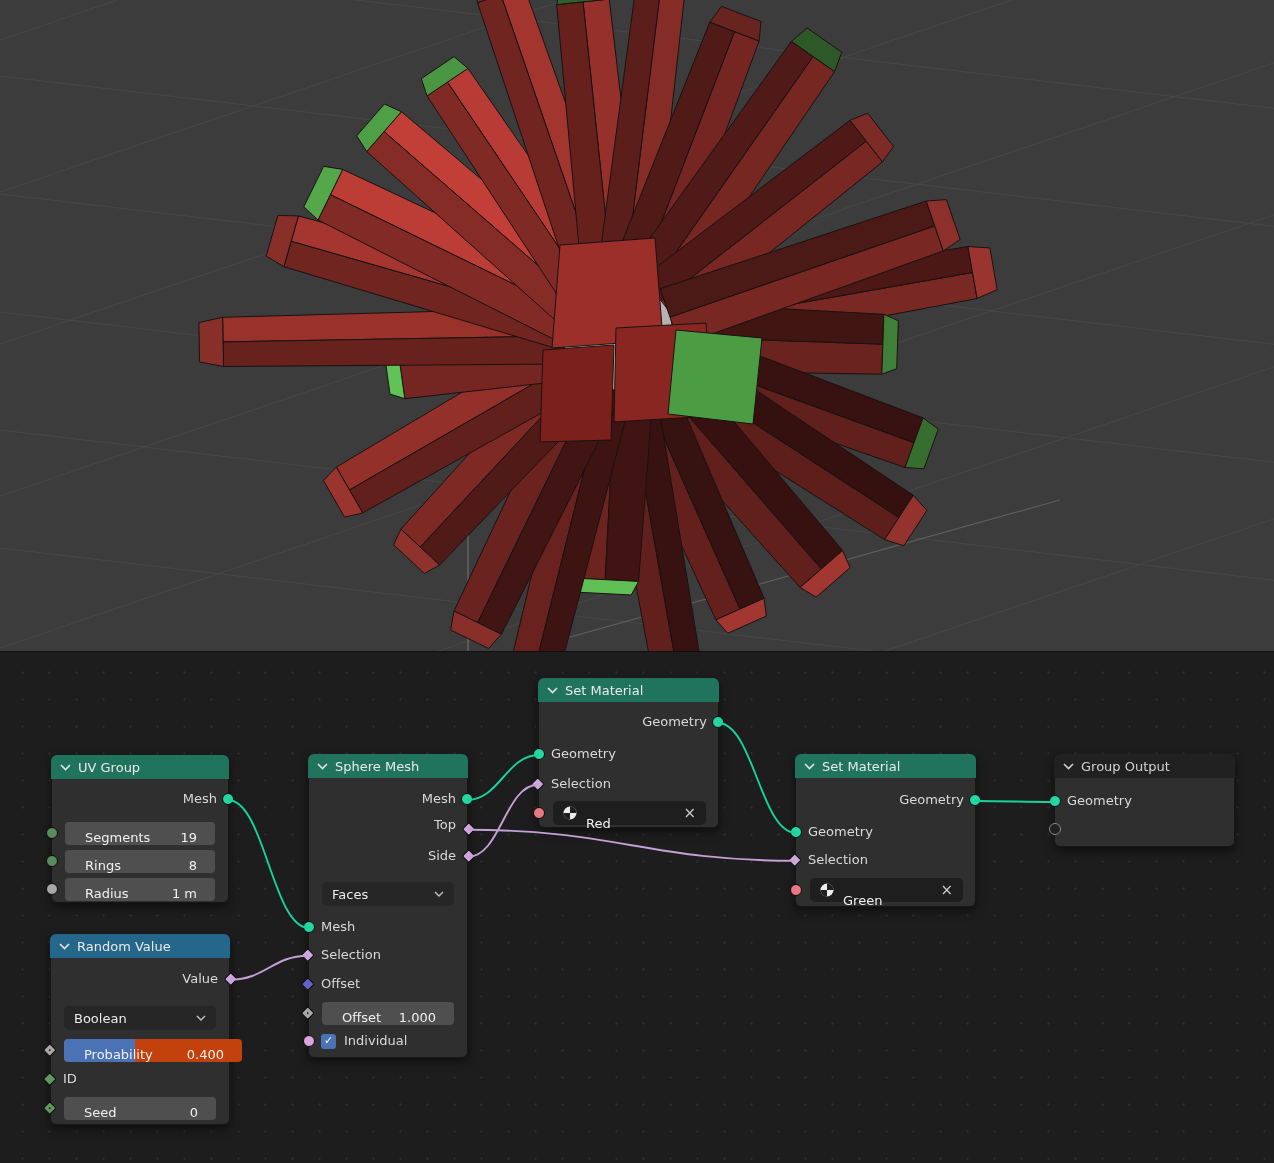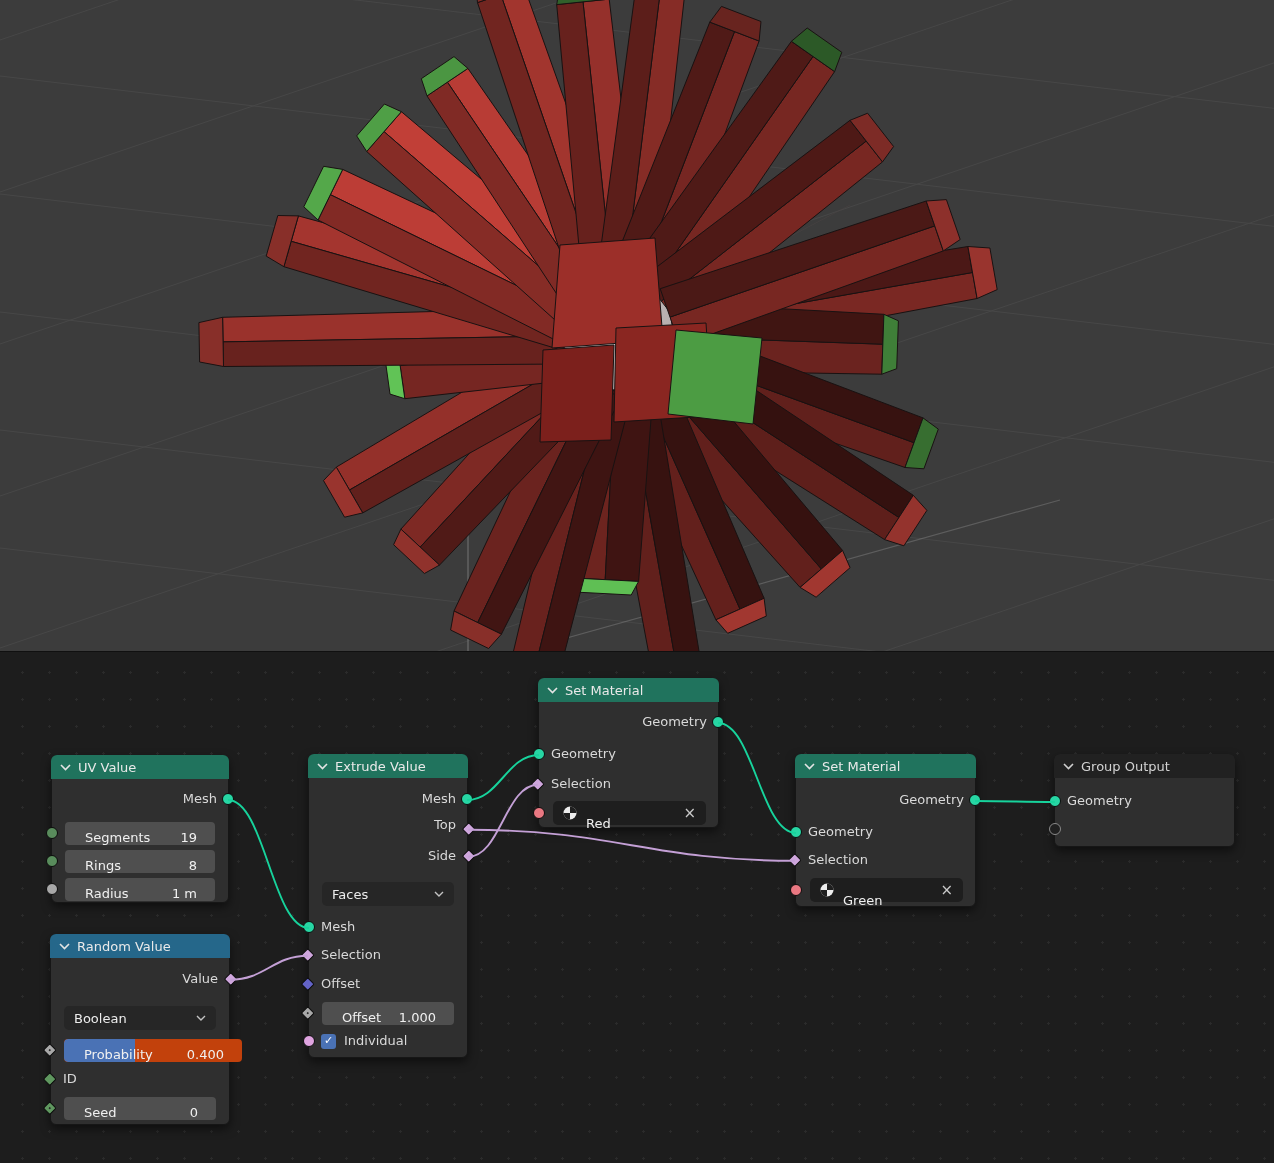--- a/index.html
+++ b/index.html
@@ -185,21 +185,21 @@
         <path d="M 468.25,204.75 C 500.25,204.75 505.75,132.75 537.75,132.75" stroke="#c4a0d6" stroke-width="1.9" fill="none"></path>
         <path d="M 718,71 C 753.1,71 760.9,181 796,181" stroke="#17d39c" stroke-width="1.9" fill="none"></path>
         <path d="M 975,149 C 1011,149 1019,150 1055,150" stroke="#17d39c" stroke-width="1.9" fill="none"></path>
       </svg>
 
     <div class="node" style="left:51px;top:103px;width:178px;height:148px">
       <div class="nhead teal">
         <svg class="chev" width="11" height="7">
             <polyline points="1,1 5.5,5.5 10,1" stroke="#e4e4e4" stroke-width="1.6" fill="none"></polyline>
           </svg>
-        <span>UV Value</span>
+        <span>UV Group</span>
       </div>
       <div class="orow" style="top:29px">Mesh</div>
       <div class="sock circle sr" style="top:37px;background:#27d6a4"></div>
 
       <div class="field" style="top:66px">
         <span class="flabel">Segments</span>
         <span class="fval">19</span>
       </div>
       <div class="sock circle sl" style="top:71px;background:#598c5c"></div>
 
@@ -250,21 +250,21 @@
         <span class="fval">0</span>
       </div>
       <div class="sock diamond ddot sl" style="top:168px;background:#5f975f"></div>
     </div>
 
     <div class="node" style="left:308px;top:102px;width:160px;height:304px">
       <div class="nhead teal">
         <svg class="chev" width="11" height="7">
             <polyline points="1,1 5.5,5.5 10,1" stroke="#e4e4e4" stroke-width="1.6" fill="none"></polyline>
           </svg>
-        <span>Extrude Value</span>
+        <span>Sphere Mesh</span>
       </div>
       <div class="orow" style="top:30px">Mesh</div>
       <div class="sock circle sr" style="top:38px;background:#27d6a4"></div>
       <div class="orow" style="top:56px">Top</div>
       <div class="sock diamond sr" style="top:69px;background:#cfa6dd"></div>
       <div class="orow" style="top:87px">Side</div>
       <div class="sock diamond sr" style="top:96px;background:#cfa6dd"></div>
 
       <div class="dropdown" style="top:127px">
         <span>Faces</span>

